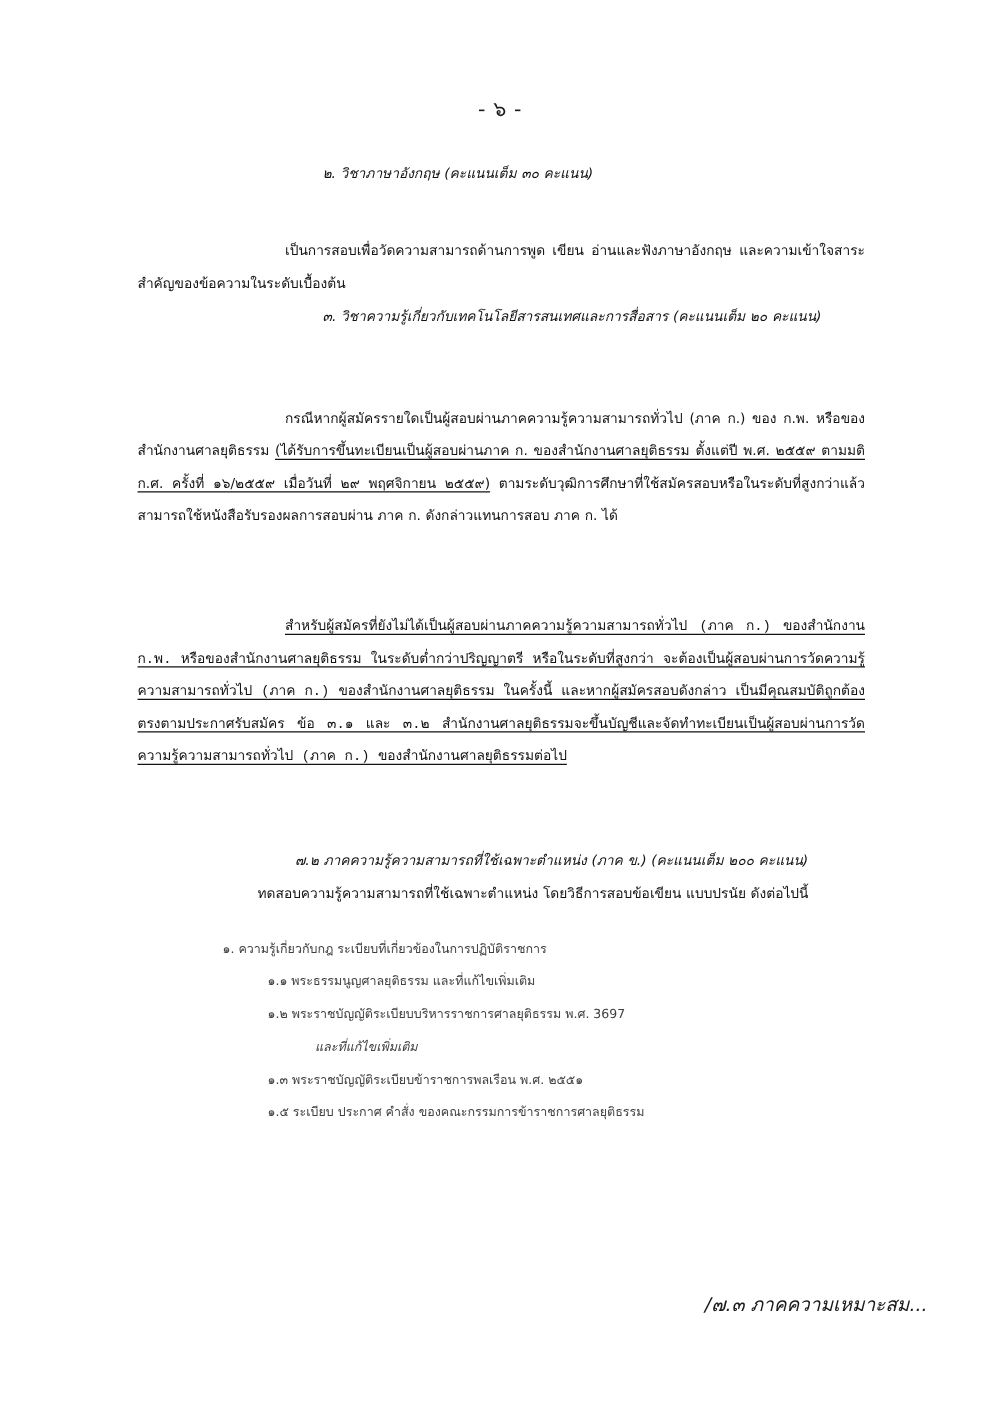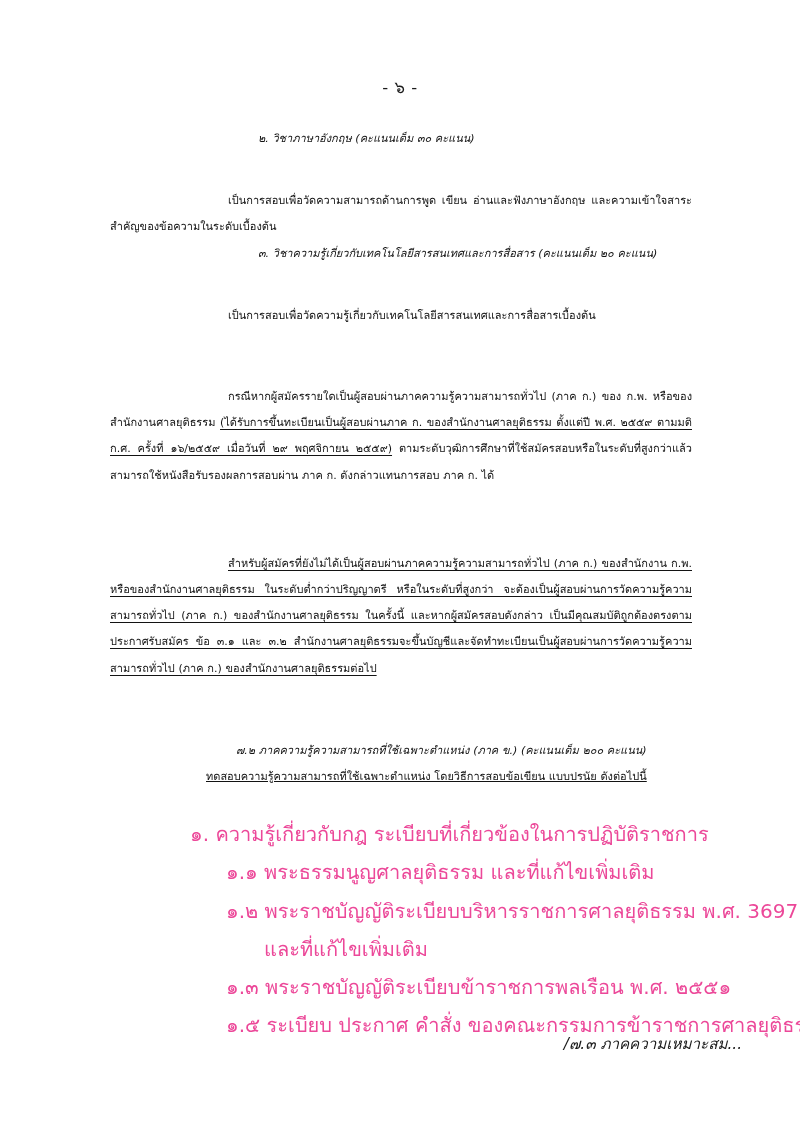--- a/index.html
+++ b/index.html
@@ -49,49 +49,50 @@
     text-align: justify;
     text-justify: inter-word;
     margin: 0;
     -webkit-hyphens: none;
     hyphens: none;
     word-spacing: 0.2px;
   }
   .ind-1 { text-indent: 148px; }
   .ind-2 { text-indent: 118px; margin-top: 36px; }
   .ind-3 { text-indent: 126px; }
-  .ind-4 { text-indent: 96px; text-decoration: underline; }
+  .ind-4 { text-indent: 96px; }
   .italic { font-style: italic; }
   .u-block {
     text-decoration: underline;
     text-decoration-thickness: 1px;
     text-underline-offset: 2.5px;
+    font-family: Liberation Mono, monospace;
   }
   .u-run {
     text-decoration: underline;
     text-decoration-thickness: 1px;
     text-underline-offset: 2.5px;
   }
   .gap-md { height: 19px; }
   .gap-lg { height: 26px; }
   .gap-xl { height: 30px; }
   .list-block {
     margin: 0;
     padding: 0;
   }
   .li {
-    font-size: 20px;
+    font-size: 10px;
     line-height: 26.2px;
-    color: #ec4899;
-    margin: 12px;
+    color: #404040;
+    margin: 0;
     white-space: nowrap;
   }
   .li-lvl1 { padding-left: 68px; }
   .li-lvl2 { padding-left: 104px; }
-  .li-cont { padding-left: 142px; }
+  .li-cont { padding-left: 142px; font-style: italic; }
   .footer-note {
     position: absolute;
     left: 0;
     top: 1032px;
     width: 800px;
     padding-right: 58px;
     box-sizing: border-box;
     text-align: right;
     font-size: 15.2px;
     font-style: italic;
@@ -107,21 +108,20 @@
     <div class="page-number">- ๖ -</div>
 
     <div id="body-col">
 
       <p class="para ind-1 italic">๒. วิชาภาษาอังกฤษ (คะแนนเต็ม ๓๐ คะแนน)</p>
 
       <p class="para ind-2">เป็นการสอบเพื่อวัดความสามารถด้านการพูด เขียน อ่านและฟังภาษาอังกฤษ และความเข้าใจสาระสำคัญของข้อความในระดับเบื้องต้น</p>
 
       <p class="para ind-1 italic">๓. วิชาความรู้เกี่ยวกับเทคโนโลยีสารสนเทศและการสื่อสาร (คะแนนเต็ม ๒๐ คะแนน)</p>
 
-      <p class="para ind-2">เป็นการสอบเพื่อวัดความรู้เกี่ยวกับเทคโนโลยีสารสนเทศและการสื่อสารเบื้องต้น</p>
 
       <div class="gap-md"></div>
 
       <p class="para ind-2"><span>กรณีหากผู้สมัครรายใดเป็นผู้สอบผ่านภาคความรู้ความสามารถทั่วไป (ภาค ก.) ของ ก.พ. หรือของสำนักงานศาลยุติธรรม </span><span class="u-run">(ได้รับการขึ้นทะเบียนเป็นผู้สอบผ่านภาค ก. ของสำนักงานศาลยุติธรรม ตั้งแต่ปี พ.ศ. ๒๕๕๙ ตามมติ ก.ศ. ครั้งที่ ๑๖/๒๕๕๙ เมื่อวันที่ ๒๙ พฤศจิกายน ๒๕๕๙)</span><span> ตามระดับวุฒิการศึกษาที่ใช้สมัครสอบหรือในระดับที่สูงกว่าแล้ว สามารถใช้หนังสือรับรองผลการสอบผ่าน ภาค ก. ดังกล่าวแทนการสอบ ภาค ก. ได้</span></p>
 
       <div class="gap-lg"></div>
 
       <p class="para ind-2 u-block">สำหรับผู้สมัครที่ยังไม่ได้เป็นผู้สอบผ่านภาคความรู้ความสามารถทั่วไป (ภาค ก.) ของสำนักงาน ก.พ. หรือของสำนักงานศาลยุติธรรม ในระดับต่ำกว่าปริญญาตรี หรือในระดับที่สูงกว่า จะต้องเป็นผู้สอบผ่านการวัดความรู้ความสามารถทั่วไป (ภาค ก.) ของสำนักงานศาลยุติธรรม ในครั้งนี้ และหากผู้สมัครสอบดังกล่าว เป็นมีคุณสมบัติถูกต้องตรงตามประกาศรับสมัคร ข้อ ๓.๑ และ ๓.๒ สำนักงานศาลยุติธรรมจะขึ้นบัญชีและจัดทำทะเบียนเป็นผู้สอบผ่านการวัดความรู้ความสามารถทั่วไป (ภาค ก.) ของสำนักงานศาลยุติธรรมต่อไป</p>
 
       <div class="gap-lg"></div>

